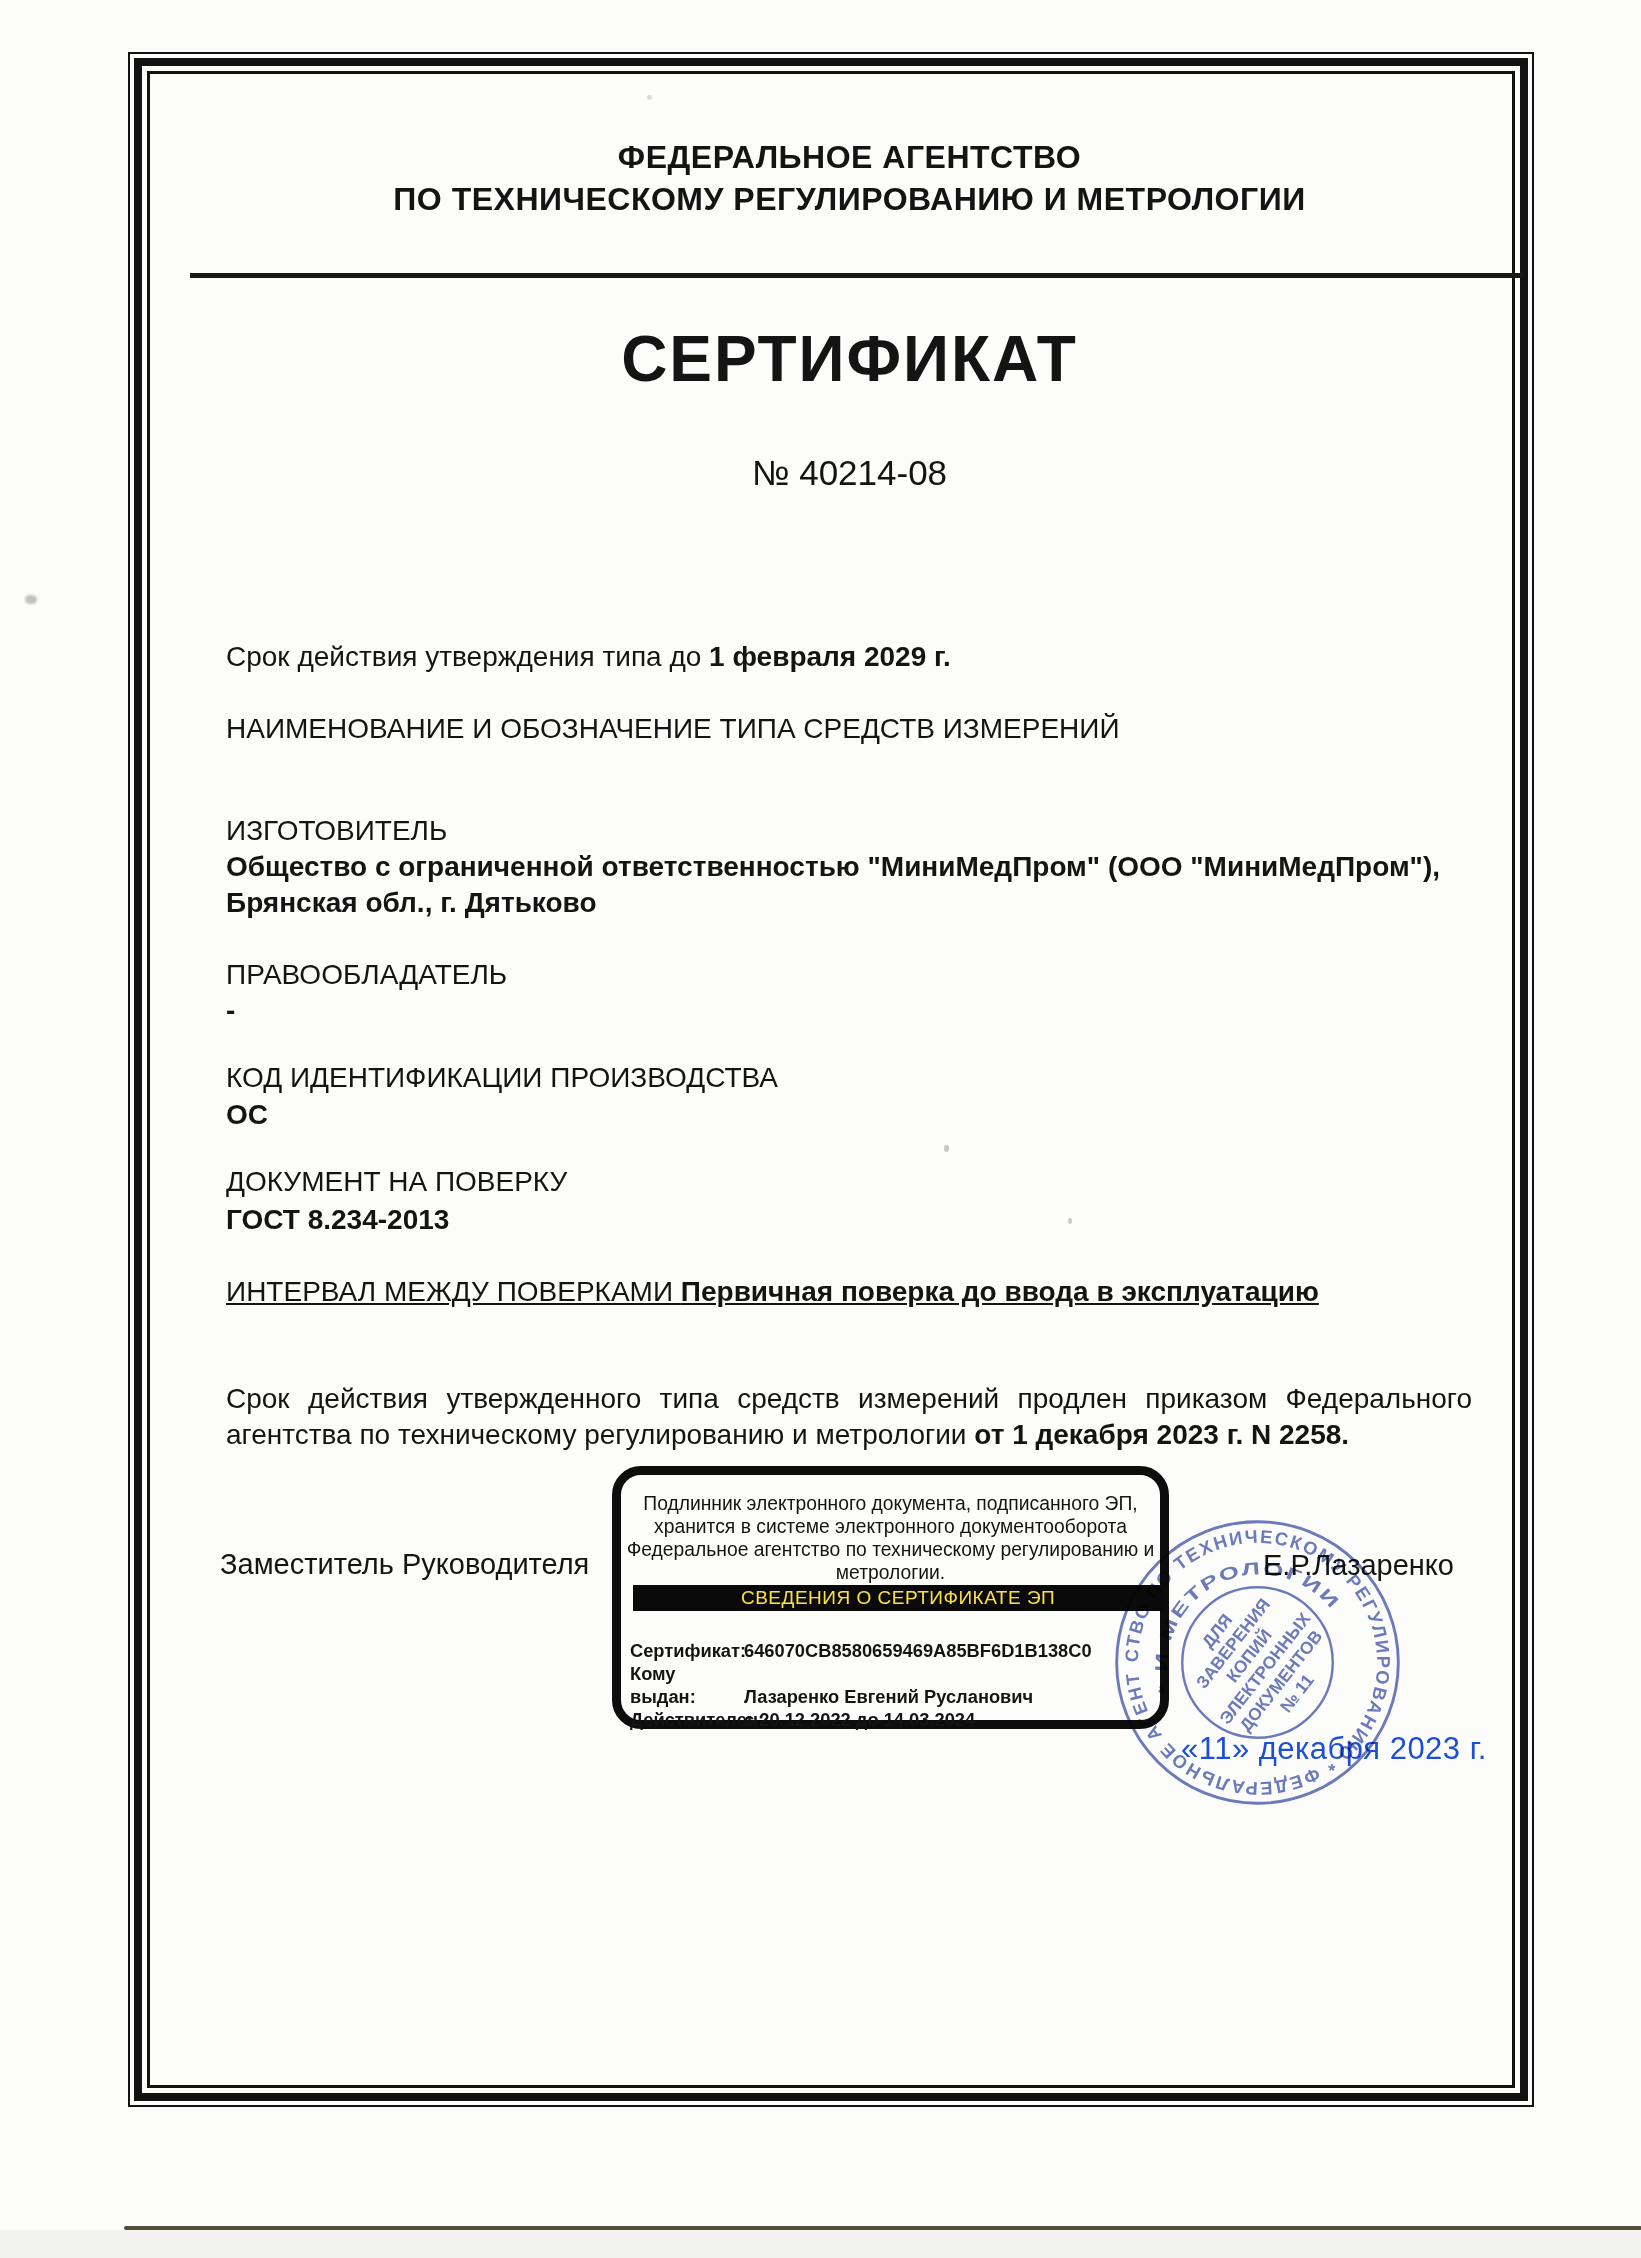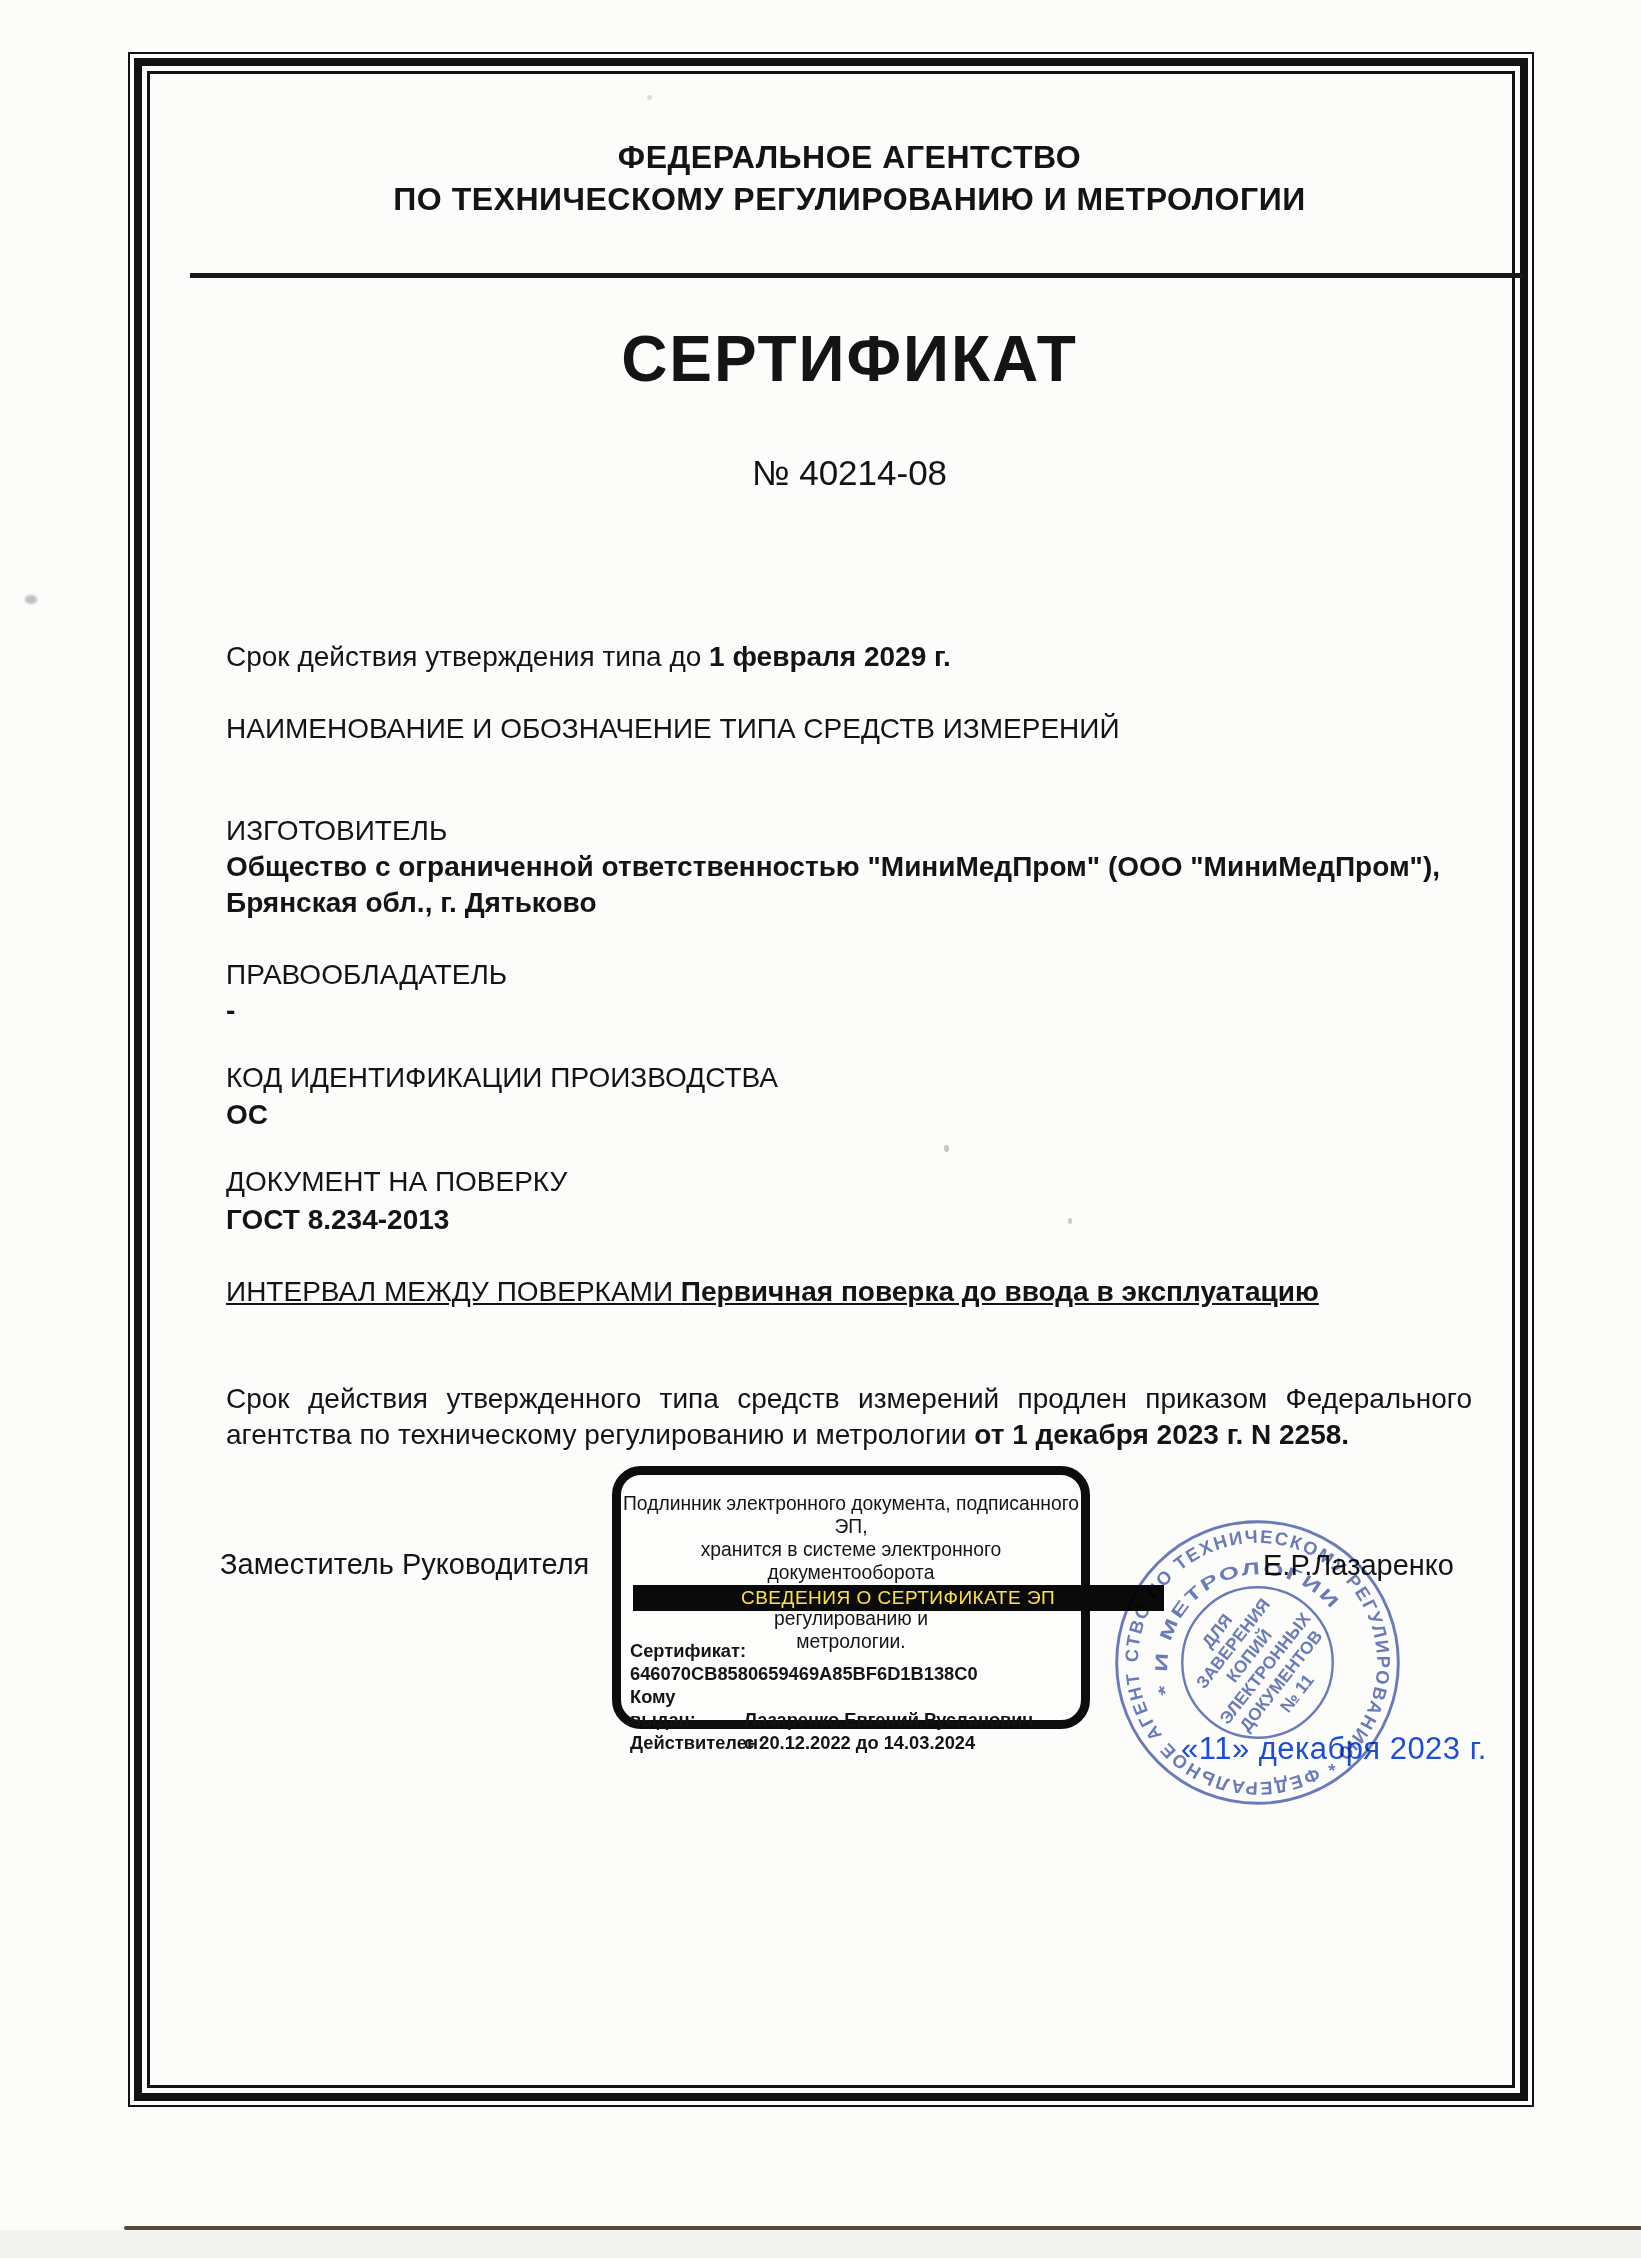--- a/index.html
+++ b/index.html
@@ -19,21 +19,21 @@
   .rule{position:absolute;left:190px;top:273px;width:1333px;height:4.8px;background:#191919;}
   
   .agency{left:226px;top:136px;width:1247px;font-size:32px;font-weight:700;line-height:42px;letter-spacing:0.5px;}
   .title{left:226px;top:322px;width:1247px;font-size:64px;font-weight:700;letter-spacing:1.9px;}
   .subtitle{left:226px;top:406px;width:1247px;font-size:38px;}
   .certnum{left:226px;top:453px;width:1247px;font-size:35px;font-weight:400;}
   
   .extpar{position:absolute;left:226px;top:1381px;width:1246px;font-size:28px;line-height:36px;white-space:normal;}
   .extpar .l1{text-align:justify;text-align-last:justify;white-space:nowrap;display:block;}
   
-  .epbox{position:absolute;left:612px;top:1466px;width:478px;height:263px;box-sizing:border-box;
+  .epbox{position:absolute;left:612px;top:1466px;width:557px;height:263px;box-sizing:border-box;
          border:9.7px solid #0d0d0d;border-radius:29px;background:#fdfdfc;}
   .epbox .blurb{position:absolute;left:0;top:17.4px;width:100%;text-align:center;font-size:19.3px;line-height:23px;white-space:normal;}
   .epbar{position:absolute;left:11.6px;top:110px;width:531px;height:26px;background:#0a0a0a;color:#fde047;
          font-size:19px;line-height:26px;text-align:center;letter-spacing:0.5px;}
   .eprows{position:absolute;left:9px;top:164px;font-size:18.3px;line-height:23px;font-weight:700;}
   .eprows .lbl{display:inline-block;width:114px;}
   
   .sigpos{left:220px;top:1548px;font-size:29px;}
   .signame{left:1263px;top:1549px;font-size:29px;}
   .sigdate{left:1181px;top:1731px;font-size:31px;letter-spacing:0.5px;color:#1d4ed8;text-align:center;}

